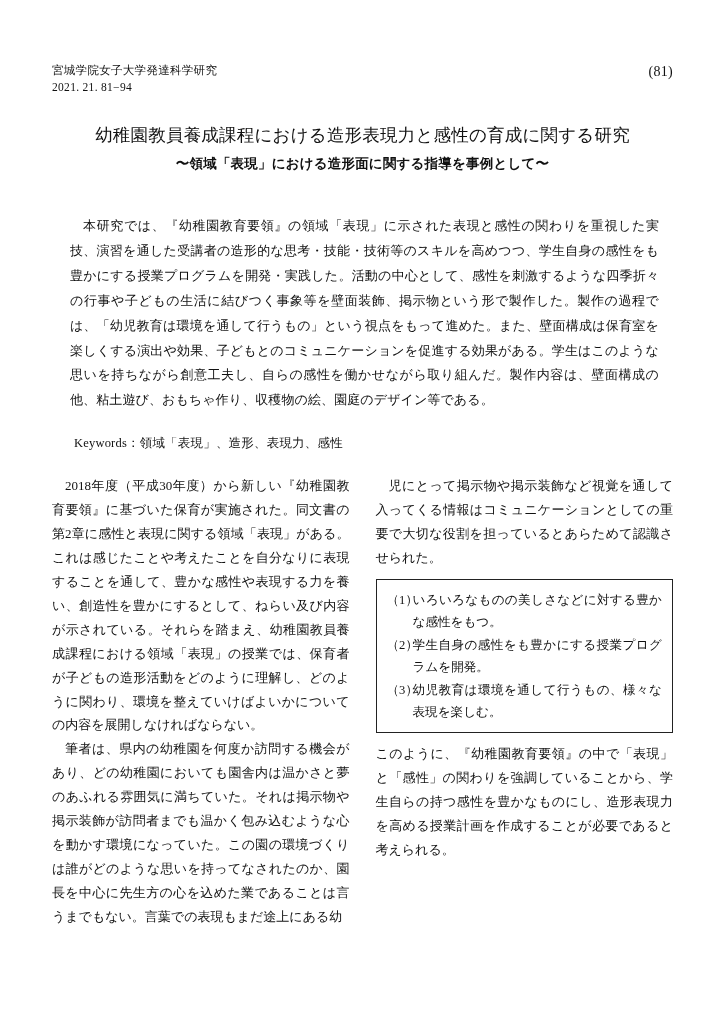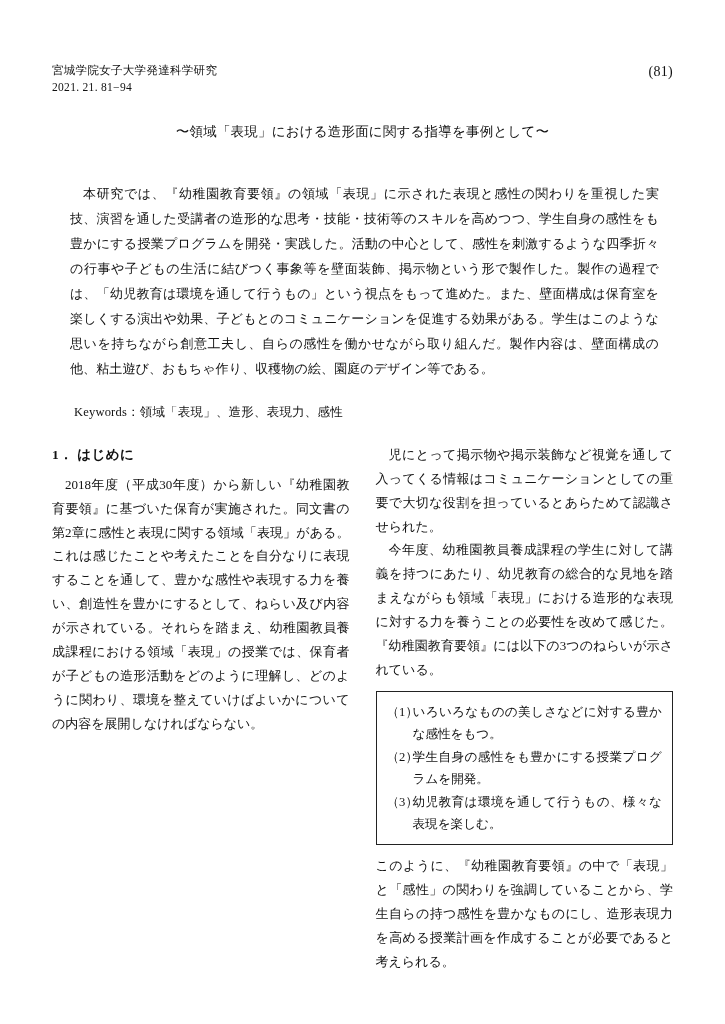--- a/index.html
+++ b/index.html
@@ -48,20 +48,21 @@
     font-size: 17.5px;
     letter-spacing: 0.2px;
     line-height: 1.4;
     font-weight: 500;
   }
   .title-sub {
     font-size: 13.5px;
     letter-spacing: 0.2px;
     margin-top: 7px;
     line-height: 1.4;
+    font-weight: bold;
   }
   
   .authors {
     margin-top: 26px;
     text-align: right;
     padding-right: 82px;
     font-size: 13.5px;
     line-height: 1.85;
     letter-spacing: 2px;
   }
@@ -139,43 +140,43 @@
 
 <div class="page">
 
   <div class="runhead">
     <div class="runhead-left">宮城学院女子大学発達科学研究
 2021. 21. 81−94</div>
     <div class="runhead-right">(81)</div>
   </div>
 
   <div class="title-block">
+    <div class="title-main">幼稚園教員養成課程における造形表現力と感性の育成に関する研究</div>
     <div class="title-sub">〜領域「表現」における造形面に関する指導を事例として〜</div>
   </div>
 
 
   <div class="abstract">
     <p>本研究では、『幼稚園教育要領』の領域「表現」に示された表現と感性の関わりを重視した実技、演習を通した受講者の造形的な思考・技能・技術等のスキルを高めつつ、学生自身の感性をも豊かにする授業プログラムを開発・実践した。活動の中心として、感性を刺激するような四季折々の行事や子どもの生活に結びつく事象等を壁面装飾、掲示物という形で製作した。製作の過程では、「幼児教育は環境を通して行うもの」という視点をもって進めた。また、壁面構成は保育室を楽しくする演出や効果、子どもとのコミュニケーションを促進する効果がある。学生はこのような思いを持ちながら創意工夫し、自らの感性を働かせながら取り組んだ。製作内容は、壁面構成の他、粘土遊び、おもちゃ作り、収穫物の絵、園庭のデザイン等である。</p>
   </div>
 
   <div class="keywords">
     <span>Keywords：</span><span>領域「表現」、造形、表現力、感性</span>
   </div>
 
   <div class="columns">
 
     <div class="col">
-      <div class="sec-head">1． はじめに</div>
       <p>2018年度（平成30年度）から新しい『幼稚園教育要領』に基づいた保育が実施された。同文書の第2章に感性と表現に関する領域「表現」がある。これは感じたことや考えたことを自分なりに表現することを通して、豊かな感性や表現する力を養い、創造性を豊かにするとして、ねらい及び内容が示されている。それらを踏まえ、幼稚園教員養成課程における領域「表現」の授業では、保育者が子どもの造形活動をどのように理解し、どのように関わり、環境を整えていけばよいかについての内容を展開しなければならない。</p>
+      <p>筆者は、県内の幼稚園を何度か訪問する機会があり、どの幼稚園においても園舎内は温かさと夢のあふれる雰囲気に満ちていた。それは掲示物や掲示装飾が訪問者までも温かく包み込むような心を動かす環境になっていた。この園の環境づくりは誰がどのような思いを持ってなされたのか、園長を中心に先生方の心を込めた業であることは言うまでもない。言葉での表現もまだ途上にある幼</p>
 
     </div>
 
     <div class="col">
       <p>児にとって掲示物や掲示装飾など視覚を通して入ってくる情報はコミュニケーションとしての重要で大切な役割を担っているとあらためて認識させられた。</p>
-      <p>今年度、幼稚園教員養成課程の学生に対して講義を持つにあたり、幼児教育の総合的な見地を踏まえながらも領域「表現」における造形的な表現に対する力を養うことの必要性を改めて感じた。『幼稚園教育要領』には以下の3つのねらいが示されている。</p>
 
       <div class="framed">
         <div class="framed-item">
           <span class="num">（1）</span>
           <span class="txt">いろいろなものの美しさなどに対する豊かな感性をもつ。</span>
         </div>
         <div class="framed-item">
           <span class="num">（2）</span>
           <span class="txt">学生自身の感性をも豊かにする授業プログラムを開発。</span>
         </div>

